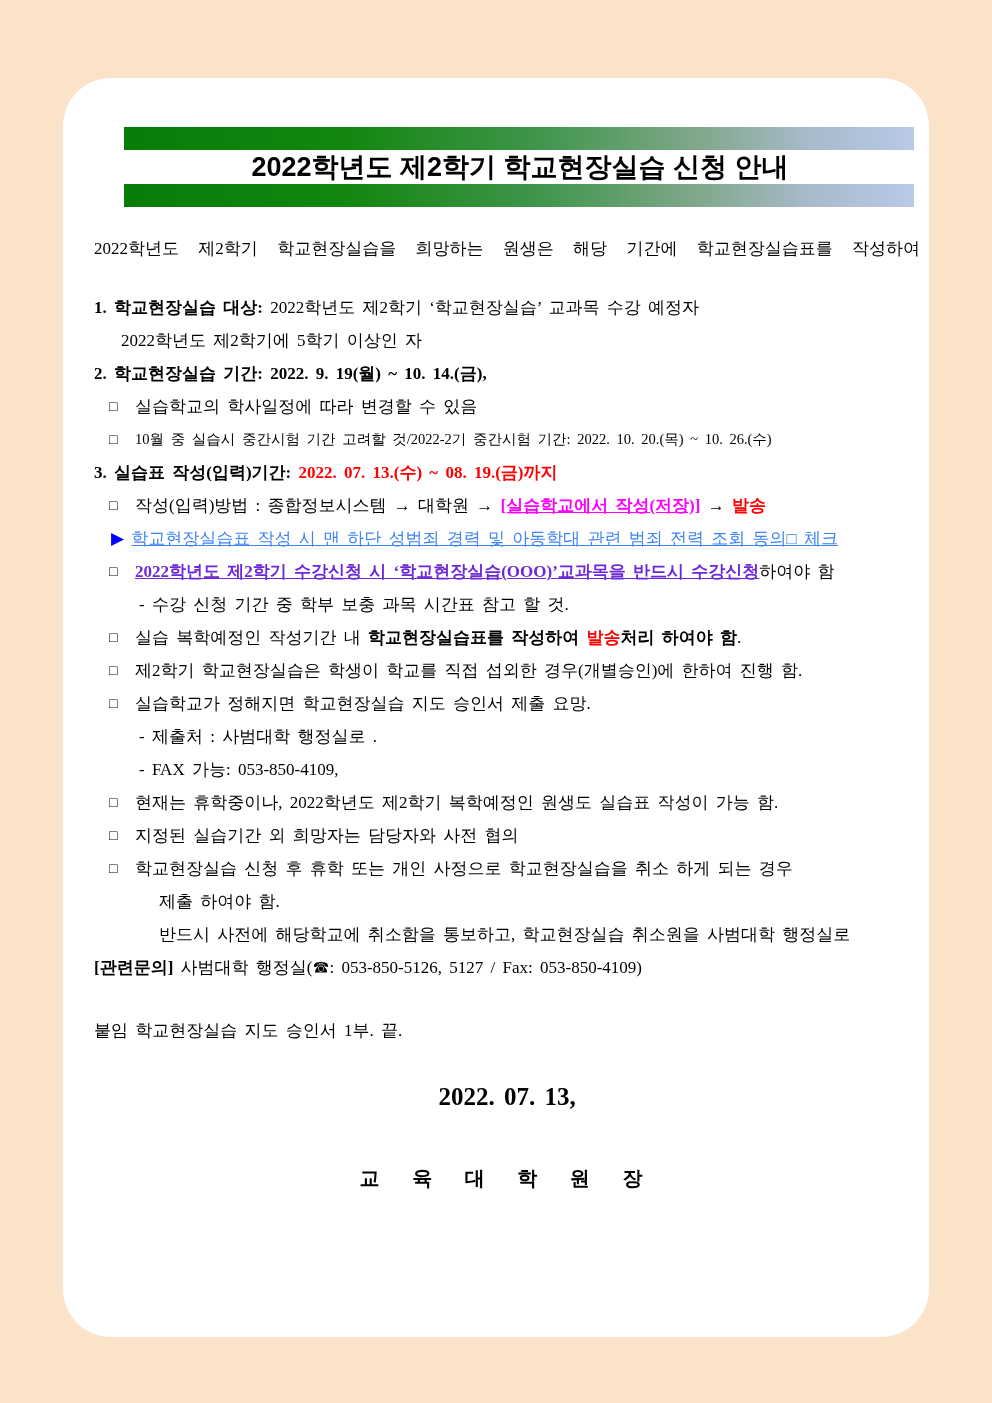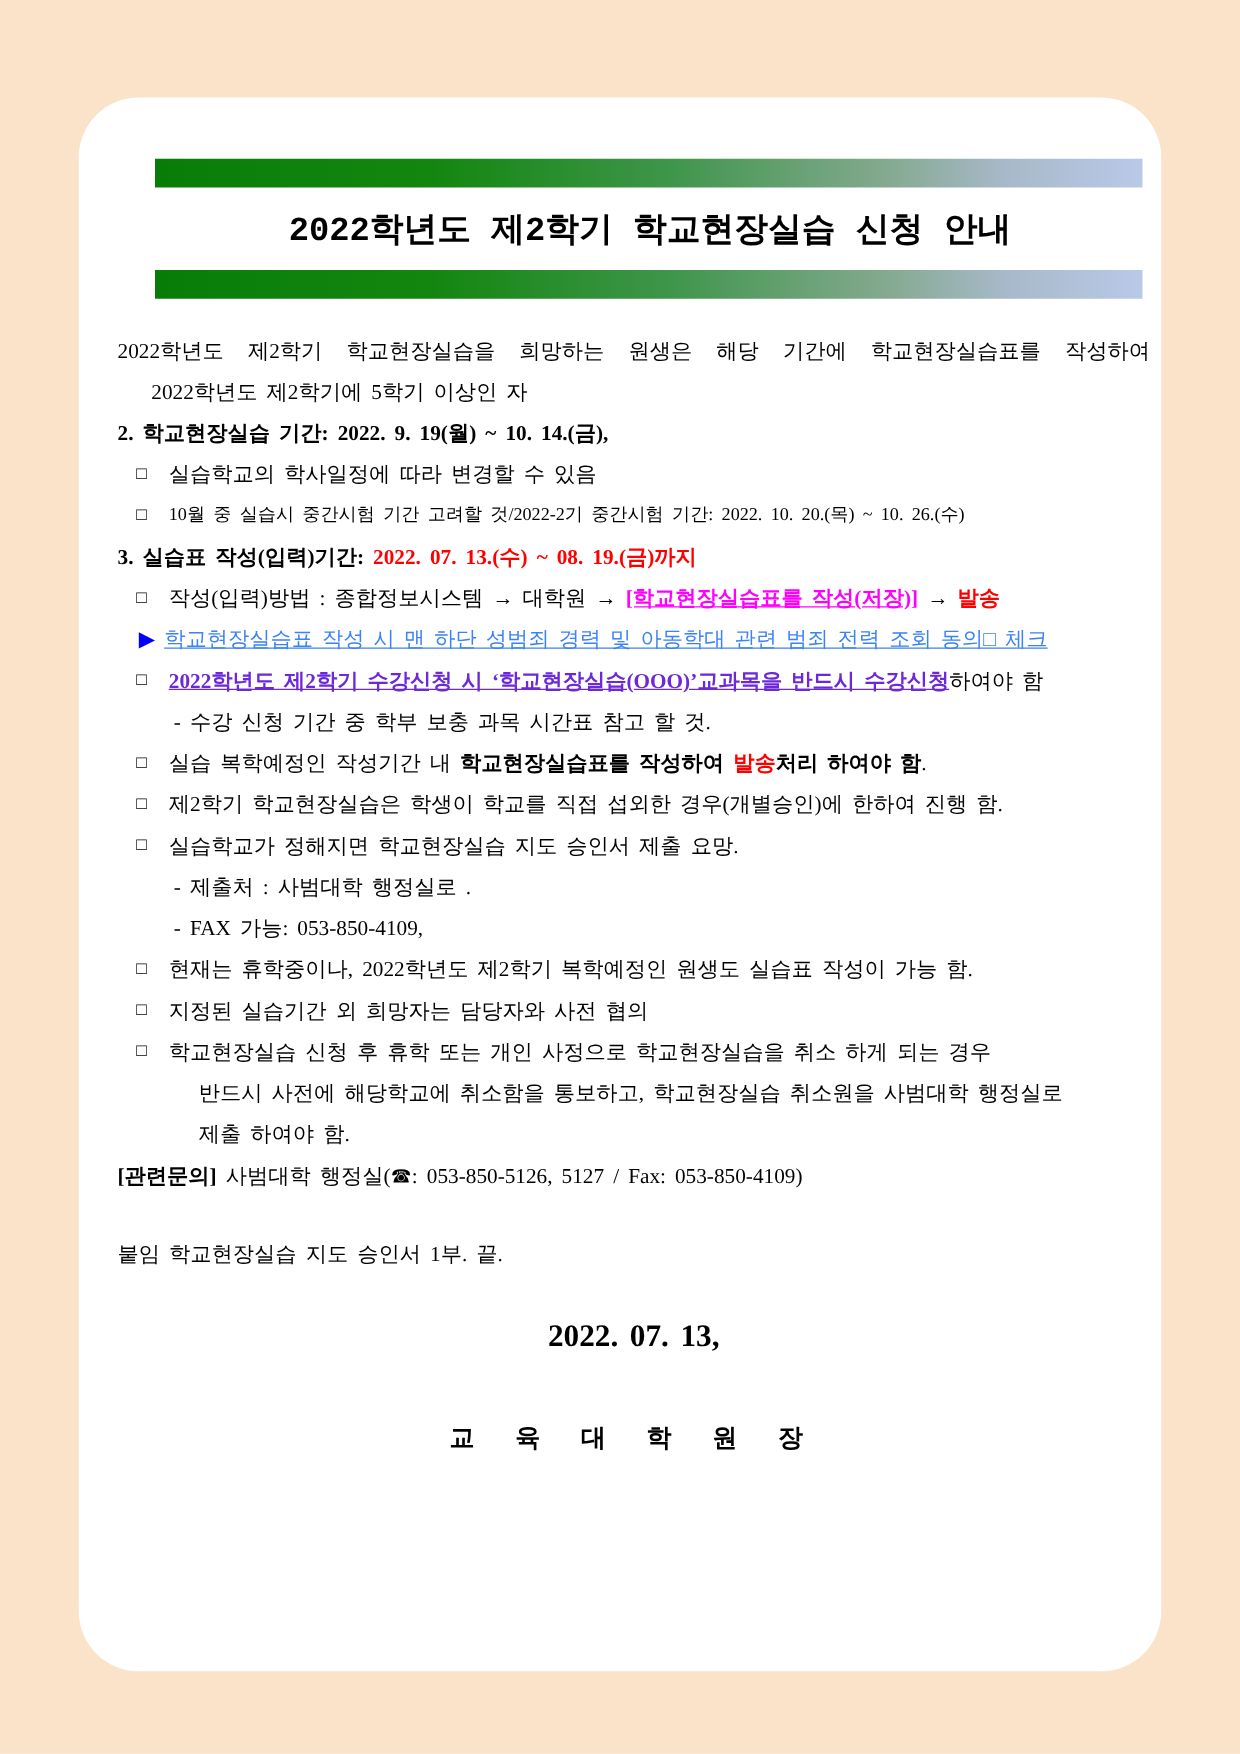--- a/index.html
+++ b/index.html
@@ -15,22 +15,22 @@
     width:866px;height:1259px;
     background:#FFFFFF;border-radius:48px;
     overflow:hidden;
   }
   .bar{
     margin-left:61px;width:790px;height:23px;
     background:linear-gradient(90deg,#077D08 0%,#13860F 28%,#3E954A 52%,#84A98F 74%,#A7B9C9 86%,#B9C9E8 100%);
   }
   .bar.top{margin-top:49px;}
   .title{
-    height:66px;display:flex;align-items:center;justify-content:center;
-    font-family:Liberation Mono, monospace;
+    height:34px;display:flex;align-items:center;justify-content:center;
+    font-family:Liberation Sans, sans-serif;
     font-weight:800;font-size:27px;letter-spacing:0px;padding-left:48px;
   }
   .content{
     padding:25px 9px 0 31px;
     font-size:17px;line-height:33px;
     word-spacing:3px;
   }
   .j{text-align:justify;text-align-last:justify;}
   .line{white-space:normal;}
   .mt-sec{margin-top:26px;}
@@ -59,36 +59,37 @@
 <div class="card">
 
   <div class="bar top"></div>
   <div class="title">2022학년도 제2학기 학교현장실습 신청 안내</div>
   <div class="bar"></div>
 
   <div class="content">
 
     <div class="line j">2022학년도 제2학기 학교현장실습을 희망하는 원생은 해당 기간에 학교현장실습표를 작성하여</div>
 
+    <div class="line mt-sec"><span class="b">1. 학교현장실습 대상:</span><span> 2022학년도 제2학기 ‘학교현장실습’ 교과목 수강 예정자</span></div>
     <div class="line sub1">2022학년도 제2학기에 5학기 이상인 자</div>
 
     <div class="line b">2. 학교현장실습 기간: 2022. 9. 19(월) ~ 10. 14.(금),</div>
     <div class="line bullet">
         <span class="marker">□</span>
         <span class="bt">실습학교의 학사일정에 따라 변경할 수 있음</span>
       </div>
     <div class="line bullet small">
         <span class="marker">□</span>
         <span class="bt">10월 중 실습시 중간시험 기간 고려할 것/2022-2기 중간시험 기간: 2022. 10. 20.(목) ~ 10. 26.(수)</span>
       </div>
 
     <div class="line"><span class="b">3. 실습표 작성(입력)기간: </span><span class="redb">2022. 07. 13.(수) ~ 08. 19.(금)까지</span></div>
     <div class="line bullet">
         <span class="marker">□</span>
-        <span class="bt"><span>작성(입력)방법 : 종합정보시스템 → 대학원 → </span><span class="link-magenta">[학교현장실습표를 작성(저장)]</span><span> → </span><span class="redb">발송</span></span>
+        <span class="bt"><span>작성(입력)방법 : 종합정보시스템 → 대학원 → </span><span class="link-magenta">[실습학교에서 작성(저장)]</span><span> → </span><span class="redb">발송</span></span>
       </div>
     <div class="line note"><span class="blue">▶</span> <span class="link-blue">학교현장실습표 작성 시 맨 하단 성범죄 경력 및 아동학대 관련 범죄 전력 조회 동의□ 체크</span></div>
 
 
     <div class="line bullet">
         <span class="marker">□</span>
         <span class="bt"><span class="red-underline">2022학년도 제2학기 수강신청 시 ‘학교현장실습(OOO)’교과목을 반드시 수강신청</span><span>하여야 함</span></span>
       </div>
     <div class="line dash">- 수강 신청 기간 중 학부 보충 과목 시간표 참고 할 것.</div>
 
@@ -115,22 +116,22 @@
       </div>
     <div class="line bullet">
         <span class="marker">□</span>
         <span class="bt">지정된 실습기간 외 희망자는 담당자와 사전 협의</span>
       </div>
 
     <div class="line bullet">
         <span class="marker">□</span>
         <span class="bt">학교현장실습 신청 후 휴학  또는 개인 사정으로 학교현장실습을 취소 하게 되는 경우</span>
       </div>
+    <div class="line cont">제출 하여야 함.</div>
     <div class="line cont">반드시 사전에 해당학교에 취소함을 통보하고, 학교현장실습 취소원을 사범대학 행정실로</div>
-    <div class="line cont">제출 하여야 함.</div>
 
     <div class="line contact"><span class="b">[관련문의]</span><span> 사범대학 행정실(☎: 053-850-5126, 5127 / Fax: 053-850-4109)</span></div>
 
     <div class="line attach">붙임  학교현장실습 지도 승인서 1부.  끝.</div>
 
     <div class="date">2022. 07. 13,</div>
 
     <div class="sign">교 육 대 학 원 장</div>
 
   </div>

